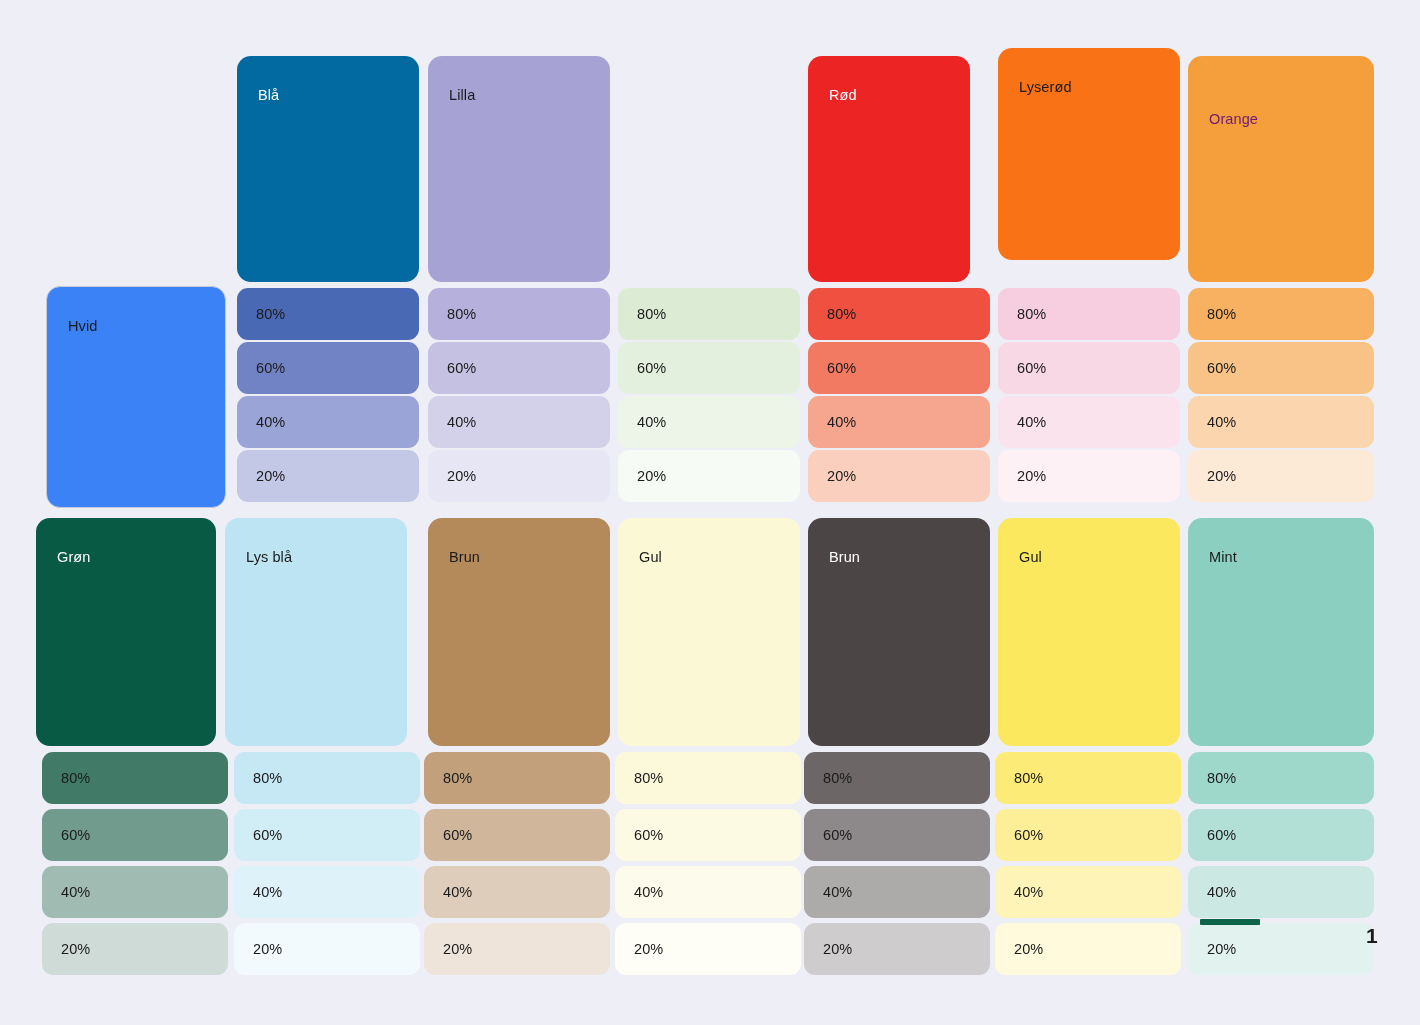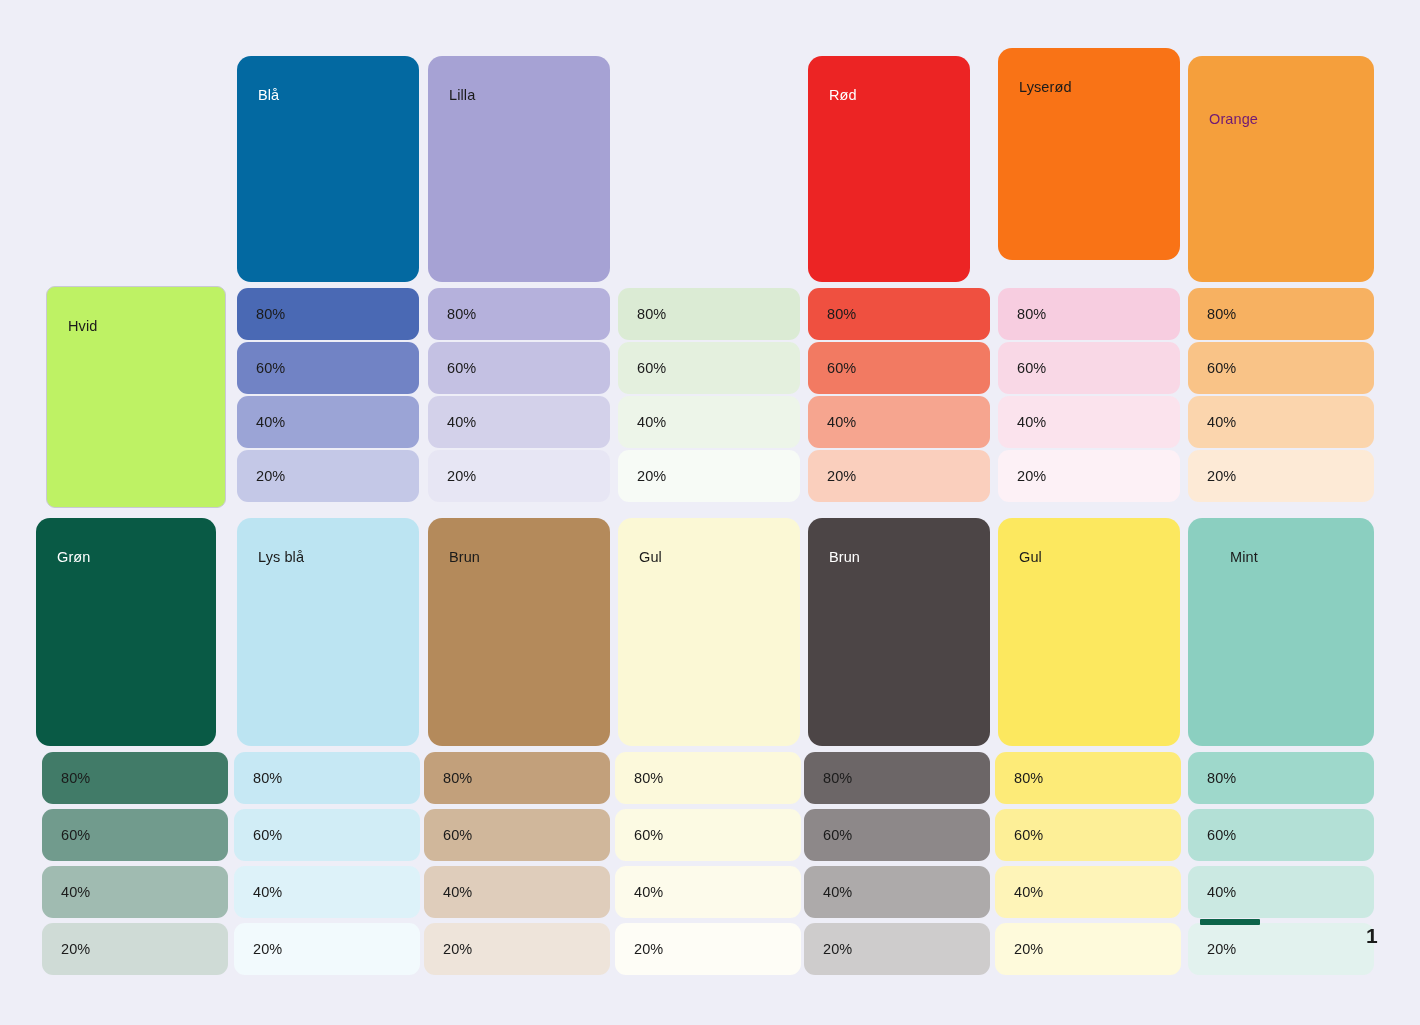--- a/index.html
+++ b/index.html
@@ -75,21 +75,21 @@
     line-height: 1;
     white-space: nowrap;
     overflow: hidden;
     user-select: none;
   }
 </style>
 </head>
 <body>
 
 <div id="palette-board">
-    <div class="swatch-base has-outline" style="left: 46px; top: 286px; width: 180px; height: 222px; background: #bef264; border-radius: 9px;">
+    <div class="swatch-base has-outline" style="left: 46px; top: 286px; width: 180px; height: 222px; background: #3b82f6;">
       <span class="swatch-label" style="color: rgb(27, 27, 27);">Hvid</span>
     </div>
     <div class="swatch-base" style="left: 237px; top: 56px; width: 182px; height: 226px; background: #0369a1;">
       <span class="swatch-label" style="color: rgb(255, 255, 255);">Blå</span>
     </div>
     <div class="swatch-tint" style="left: 237px; top: 288px; width: 182px; height: 52px; background: rgb(74, 105, 180);">
       <span class="tint-label" style="color: rgb(27, 27, 27);">80%</span>
     </div>
     <div class="swatch-tint" style="left: 237px; top: 342px; width: 182px; height: 52px; background: rgb(113, 131, 197);">
       <span class="tint-label" style="color: rgb(27, 27, 27);">60%</span>
@@ -180,21 +180,21 @@
     </div>
     <div class="swatch-tint" style="left: 42px; top: 809px; width: 186px; height: 52px; background: rgb(113, 155, 141);">
       <span class="tint-label" style="color: rgb(27, 27, 27);">60%</span>
     </div>
     <div class="swatch-tint" style="left: 42px; top: 866px; width: 186px; height: 52px; background: rgb(160, 187, 177);">
       <span class="tint-label" style="color: rgb(27, 27, 27);">40%</span>
     </div>
     <div class="swatch-tint" style="left: 42px; top: 923px; width: 186px; height: 52px; background: rgb(207, 219, 214);">
       <span class="tint-label" style="color: rgb(27, 27, 27);">20%</span>
     </div>
-    <div class="swatch-base" style="left: 237px; top: 518px; width: 182px; height: 228px; background: rgb(188, 228, 242);">
+    <div class="swatch-base" style="left: 225px; top: 518px; width: 182px; height: 228px; background: rgb(188, 228, 242);">
       <span class="swatch-label" style="color: rgb(27, 27, 27);">Lys blå</span>
     </div>
     <div class="swatch-tint" style="left: 234px; top: 752px; width: 186px; height: 52px; background: rgb(198, 232, 244);">
       <span class="tint-label" style="color: rgb(27, 27, 27);">80%</span>
     </div>
     <div class="swatch-tint" style="left: 234px; top: 809px; width: 186px; height: 52px; background: rgb(209, 237, 246);">
       <span class="tint-label" style="color: rgb(27, 27, 27);">60%</span>
     </div>
     <div class="swatch-tint" style="left: 234px; top: 866px; width: 186px; height: 52px; background: rgb(221, 242, 249);">
       <span class="tint-label" style="color: rgb(27, 27, 27);">40%</span>
@@ -256,21 +256,21 @@
     <div class="swatch-tint" style="left: 995px; top: 809px; width: 186px; height: 52px; background: rgb(253, 239, 151);">
       <span class="tint-label" style="color: rgb(27, 27, 27);">60%</span>
     </div>
     <div class="swatch-tint" style="left: 995px; top: 866px; width: 186px; height: 52px; background: rgb(254, 244, 184);">
       <span class="tint-label" style="color: rgb(27, 27, 27);">40%</span>
     </div>
     <div class="swatch-tint" style="left: 995px; top: 923px; width: 186px; height: 52px; background: rgb(254, 250, 219);">
       <span class="tint-label" style="color: rgb(27, 27, 27);">20%</span>
     </div>
     <div class="swatch-base" style="left: 1188px; top: 518px; width: 186px; height: 228px; background: rgb(139, 207, 192);">
-      <span class="swatch-label" style="color: rgb(27, 27, 27); margin-left: 21px;">Mint</span>
+      <span class="swatch-label" style="color: rgb(27, 27, 27);">Mint</span>
     </div>
     <div class="swatch-tint" style="left: 1188px; top: 752px; width: 186px; height: 52px; background: rgb(158, 216, 203);">
       <span class="tint-label" style="color: rgb(27, 27, 27);">80%</span>
     </div>
     <div class="swatch-tint" style="left: 1188px; top: 809px; width: 186px; height: 52px; background: rgb(179, 224, 214);">
       <span class="tint-label" style="color: rgb(27, 27, 27);">60%</span>
     </div>
     <div class="swatch-tint" style="left: 1188px; top: 866px; width: 186px; height: 52px; background: rgb(203, 233, 226);">
       <span class="tint-label" style="color: rgb(27, 27, 27);">40%</span>
     </div>

